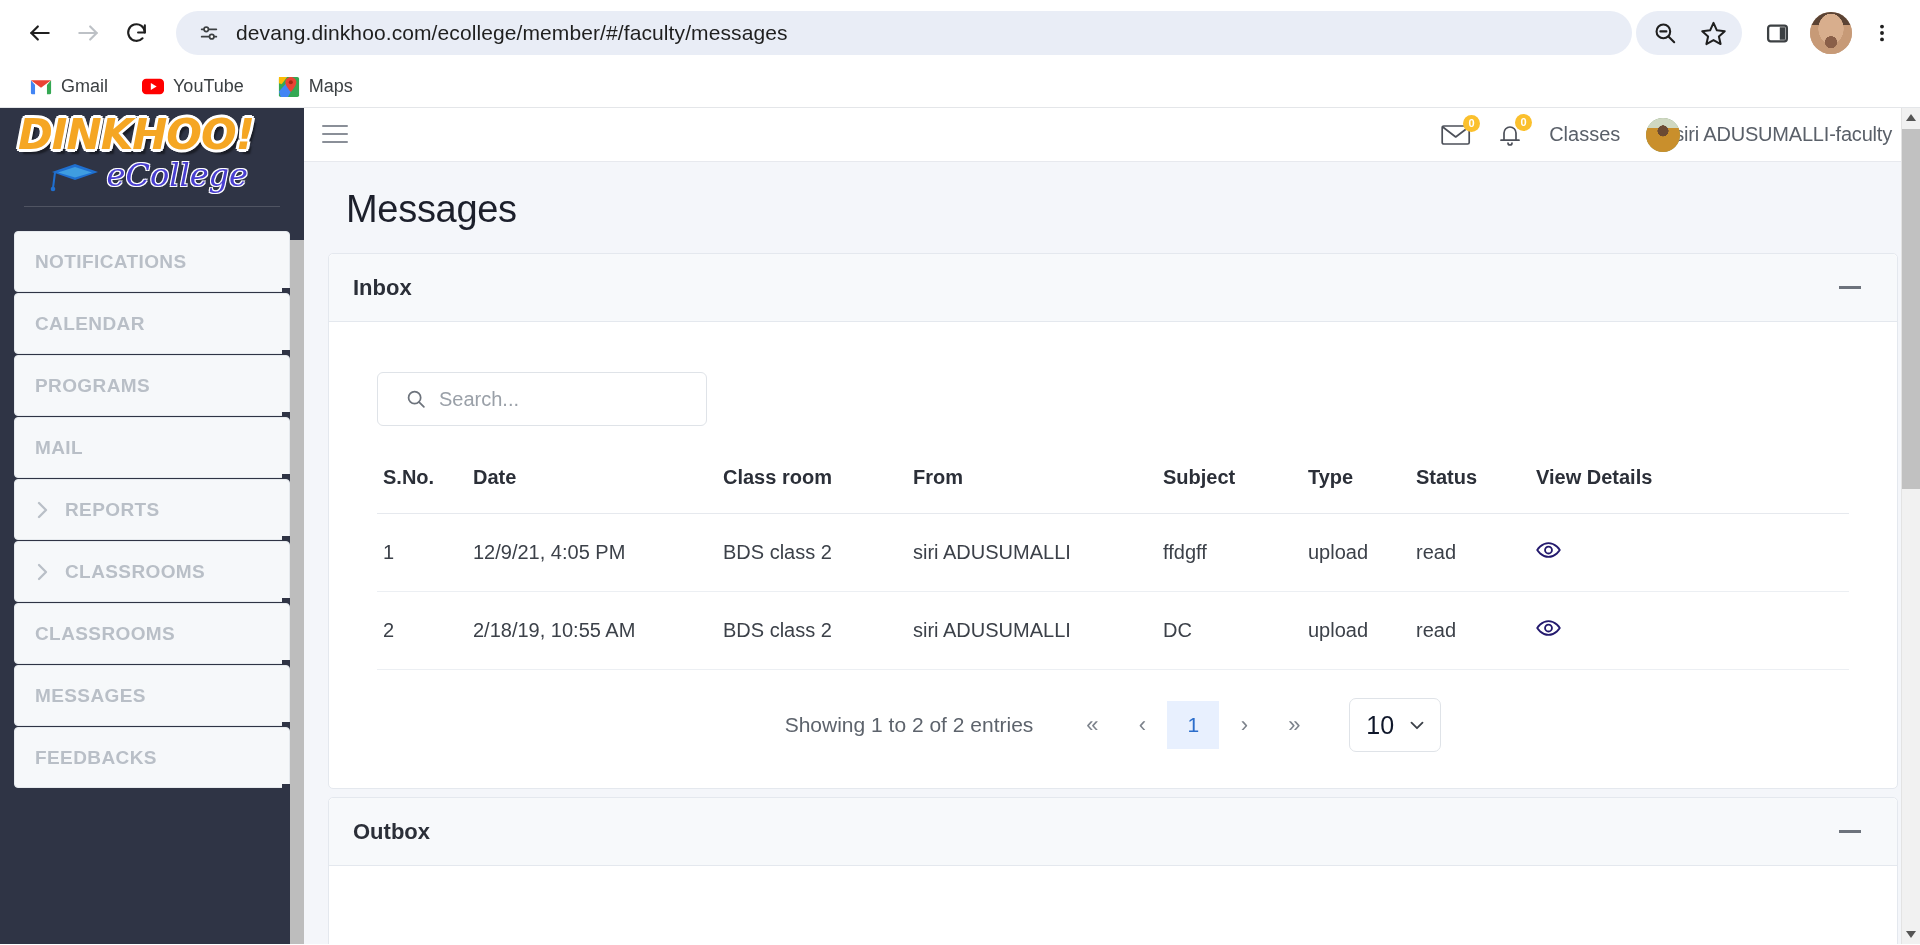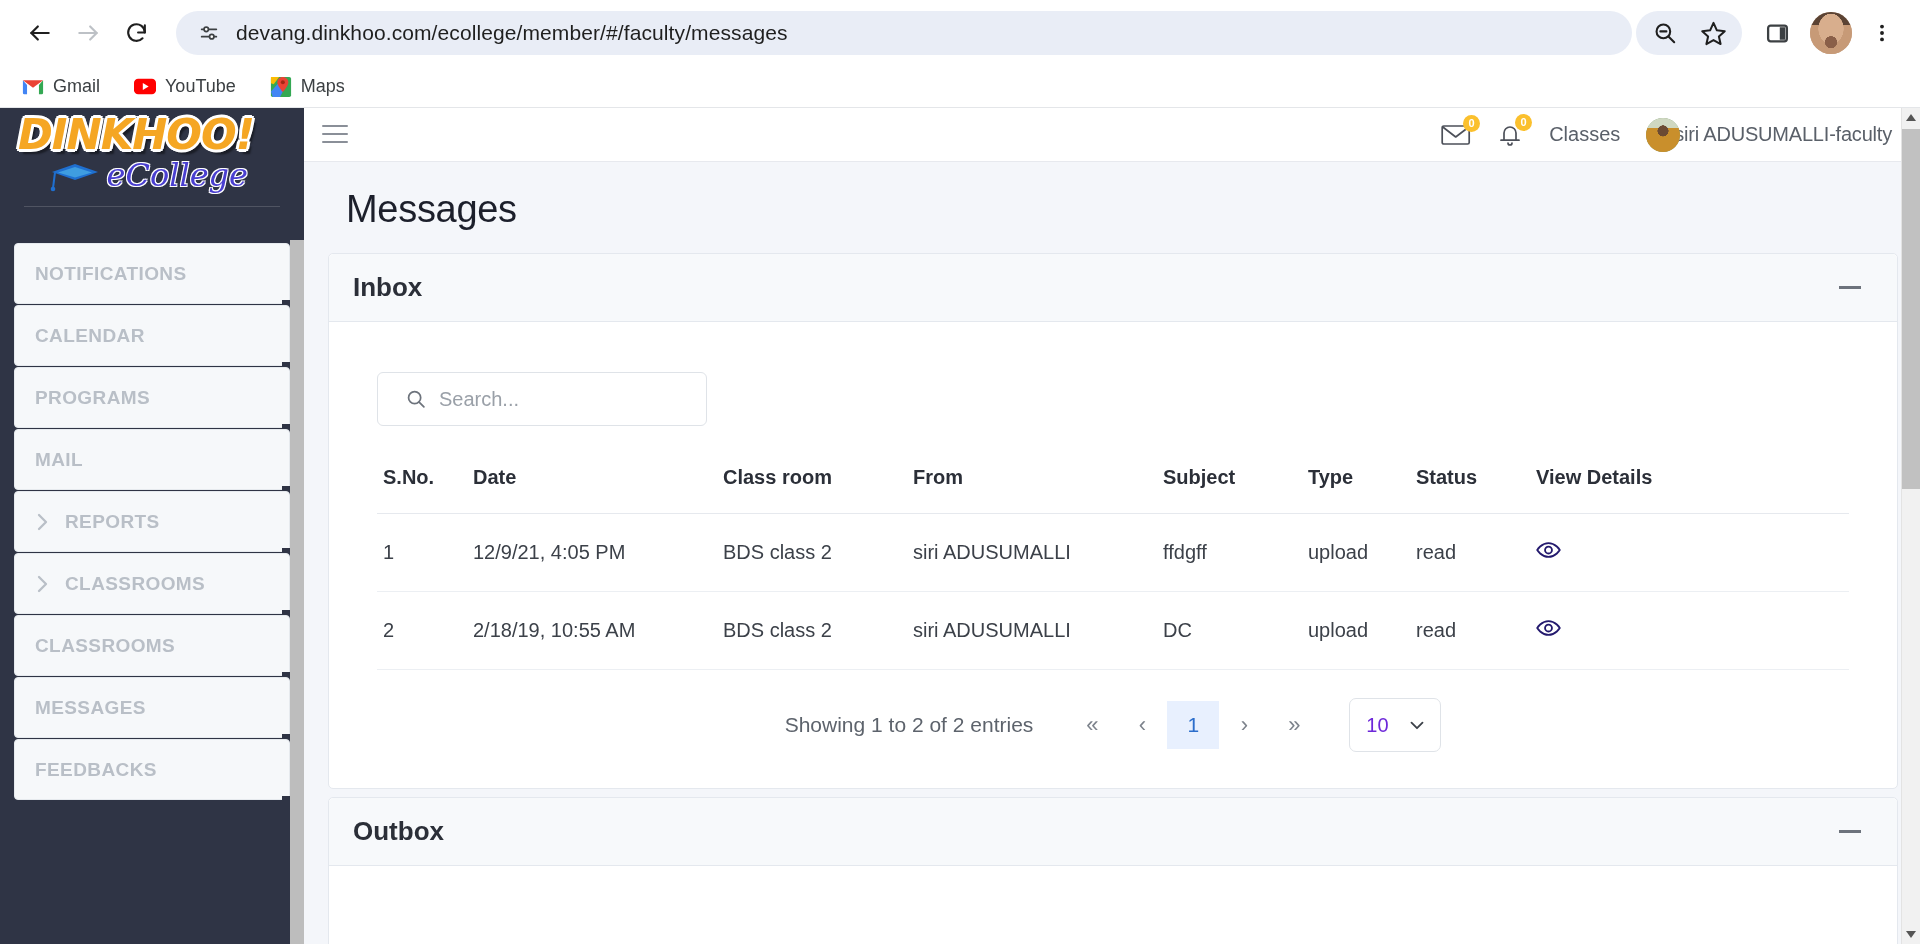--- a/index.html
+++ b/index.html
@@ -92,21 +92,21 @@
       radial-gradient(circle at 50% 72%, #8a5f48 0 16%, transparent 17%),
       radial-gradient(ellipse at 50% 40%, #d8ae8d 0 42%, transparent 43%),
       linear-gradient(#5b4334 0 30%, #c79a77 30% 100%);
   }
   .dots-btn { width: 40px; height: 44px; display:flex; align-items:center; justify-content:center; cursor:pointer;}
 
   .bookmarks-bar {
     height: 42px;
     display: flex;
     align-items: center;
-    padding: 0 16px;
+    padding: 0 24px;
     gap: 22px;
     background: #ffffff;
     border-bottom: 1px solid #e4e6e9;
   }
   .bm {
     display: flex; align-items: center; gap: 9px;
     cursor: pointer;
     padding: 3px 6px;
     border-radius: 6px;
   }
@@ -125,21 +125,20 @@
 
   
   .sidebar {
     width: 304px;
     flex: 0 0 304px;
     background: #2f3445;
     position: relative;
     display: flex;
     flex-direction: column;
     overflow: hidden;
-    gap: 12px;
   }
   .brand {
     padding: 6px 10px 14px 10px;
     background: #2f3445;
     position: relative;
   }
   .brand-logo {
     font-family: "DejaVu Sans", sans-serif;
     font-size: 42px;
     font-weight: bold;
@@ -305,21 +304,21 @@
   .card-head {
     background: #f7f9fb;
     height: 68px;
     display: flex;
     align-items: center;
     justify-content: space-between;
     padding: 0 34px 0 24px;
     border-bottom: 1px solid #e4e8ee;
     border-radius: 5px 5px 0 0;
   }
-  .card-title { font-size: 26px; font-weight: bold; color: #2b2f38; }
+  .card-title { font-size: 22px; font-weight: bold; color: #2b2f38; }
   .collapse-btn {
     width: 26px; height: 26px;
     display: flex; align-items: center; justify-content: center;
     cursor: pointer;
   }
   .collapse-btn i { display:block; width: 22px; height: 3px; background: #6d737c; }
   .card-body { padding: 30px 48px 10px 48px; }
 
   .search-row { padding: 20px 0 26px 0; }
   .search-box {
@@ -399,21 +398,21 @@
     width: 92px; height: 54px;
     border: 1px solid #dfe3e8;
     border-radius: 7px;
     display: flex;
     align-items: center;
     justify-content: space-between;
     padding: 0 12px 0 16px;
     cursor: pointer;
     background: #ffffff;
   }
-  .pg-select-val { font-size: 20px; color: #6d28d9; }
+  .pg-select-val { font-size: 25px; color: #0f172a; }
 
   .outbox-body { height: 110px; position: relative; }
 
   
   .page-scrollbar {
     position: absolute;
     top: 0; right: 0; bottom: 0;
     width: 19px;
     background: #f1f1f1;
     border-left: 1px solid #e3e3e3;

